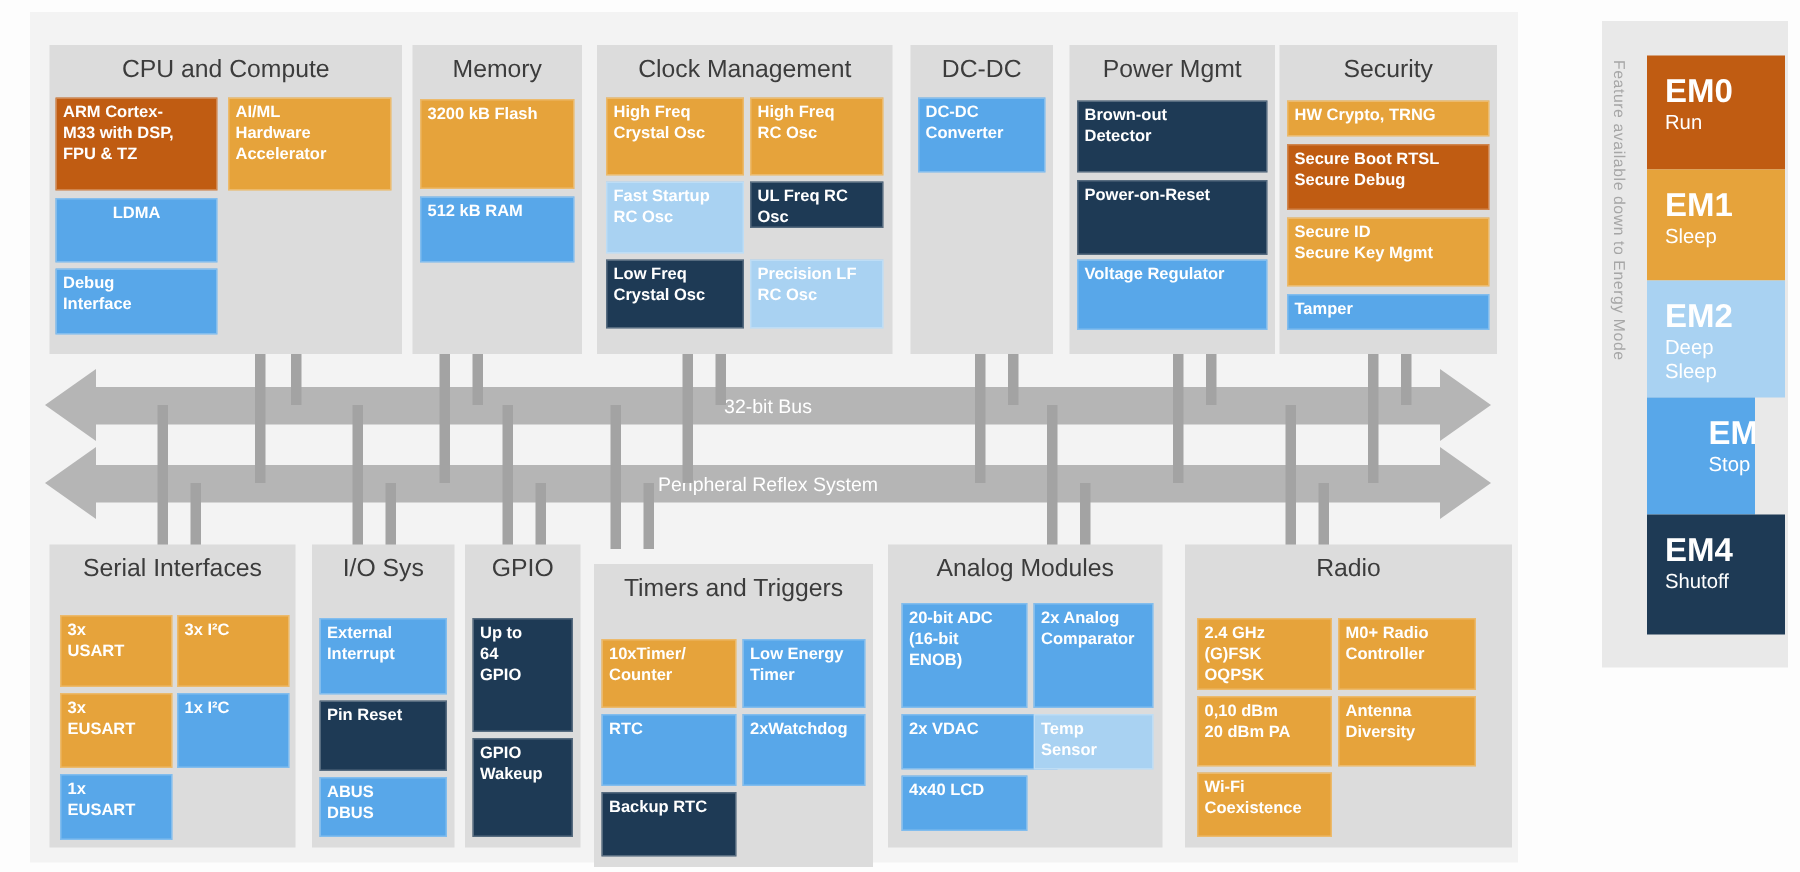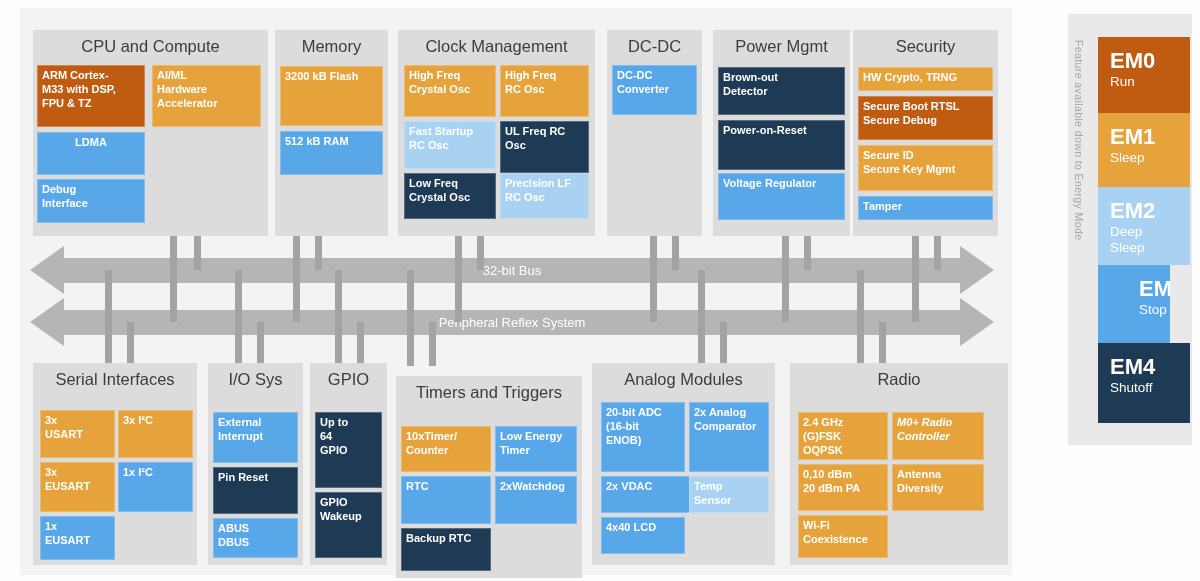--- a/index.html
+++ b/index.html
@@ -90,21 +90,21 @@
         <div class="block" style="left: 5px; top: 101px; width: 103px; height: 44px; background: rgb(88, 167, 233);">512 kB RAM</div>
       </div>
       <div class="panel" style="left: 398px; top: 30px; width: 197px; height: 206px;">
         <div class="panel-title">Clock Management</div>
         <div class="block" style="left: 6px; top: 35px; width: 92px; height: 52px; background: rgb(230, 163, 59);">High Freq
 Crystal Osc</div>
         <div class="block" style="left: 102px; top: 35px; width: 89px; height: 52px; background: rgb(230, 163, 59);">High Freq
 RC Osc</div>
         <div class="block" style="left: 6px; top: 91px; width: 92px; height: 48px; background: rgb(169, 210, 242);">Fast Startup
 RC Osc</div>
-        <div class="block" style="left: 102px; top: 91px; width: 89px; height: 52px; background: rgb(30, 58, 85);">UL Freq RC
+        <div class="block" style="left: 102px; top: 91px; width: 89px; height: 31px; background: rgb(30, 58, 85);">UL Freq RC
 Osc</div>
         <div class="block" style="left: 6px; top: 143px; width: 92px; height: 46px; background: rgb(30, 58, 85);">Low Freq
 Crystal Osc</div>
         <div class="block" style="left: 102px; top: 143px; width: 89px; height: 46px; background: rgb(169, 210, 242);">Precision LF
 RC Osc</div>
       </div>
       <div class="panel" style="left: 607px; top: 30px; width: 95px; height: 206px;">
         <div class="panel-title">DC-DC</div>
         <div class="block" style="left: 5px; top: 35px; width: 85px; height: 50px; background: rgb(88, 167, 233);">DC-DC
 Converter</div>
@@ -172,21 +172,21 @@
         <div class="block" style="left: 9px; top: 113px; width: 104px; height: 37px; background: rgb(88, 167, 233);">2x VDAC</div>
         <div class="block" style="left: 97px; top: 113px; width: 80px; height: 37px; background: rgb(169, 210, 242);">Temp
 Sensor</div>
         <div class="block" style="left: 9px; top: 154px; width: 84px; height: 37px; background: rgb(88, 167, 233);">4x40 LCD</div>
       </div>
       <div class="panel" style="left: 790px; top: 363px; width: 218px; height: 202px;">
         <div class="panel-title">Radio</div>
         <div class="block" style="left: 8px; top: 49px; width: 90px; height: 48px; background: rgb(230, 163, 59);">2.4 GHz
 (G)FSK
 OQPSK</div>
-        <div class="block" style="left: 102px; top: 49px; width: 92px; height: 48px; background: rgb(230, 163, 59); font-style: italic;">M0+ Radio
+        <div class="block" style="left: 102px; top: 49px; width: 92px; height: 48px; background: rgb(230, 163, 59);">M0+ Radio
 Controller</div>
         <div class="block" style="left: 8px; top: 101px; width: 90px; height: 47px; background: rgb(230, 163, 59);">0,10 dBm
 20 dBm PA</div>
         <div class="block" style="left: 102px; top: 101px; width: 92px; height: 47px; background: rgb(230, 163, 59);">Antenna
 Diversity</div>
         <div class="block" style="left: 8px; top: 152px; width: 90px; height: 43px; background: rgb(230, 163, 59);">Wi-Fi
 Coexistence</div>
       </div>
     </div>
   <div id="energy-panel" style="left: 1068px; top: 14px; width: 124px; height: 431px;">

